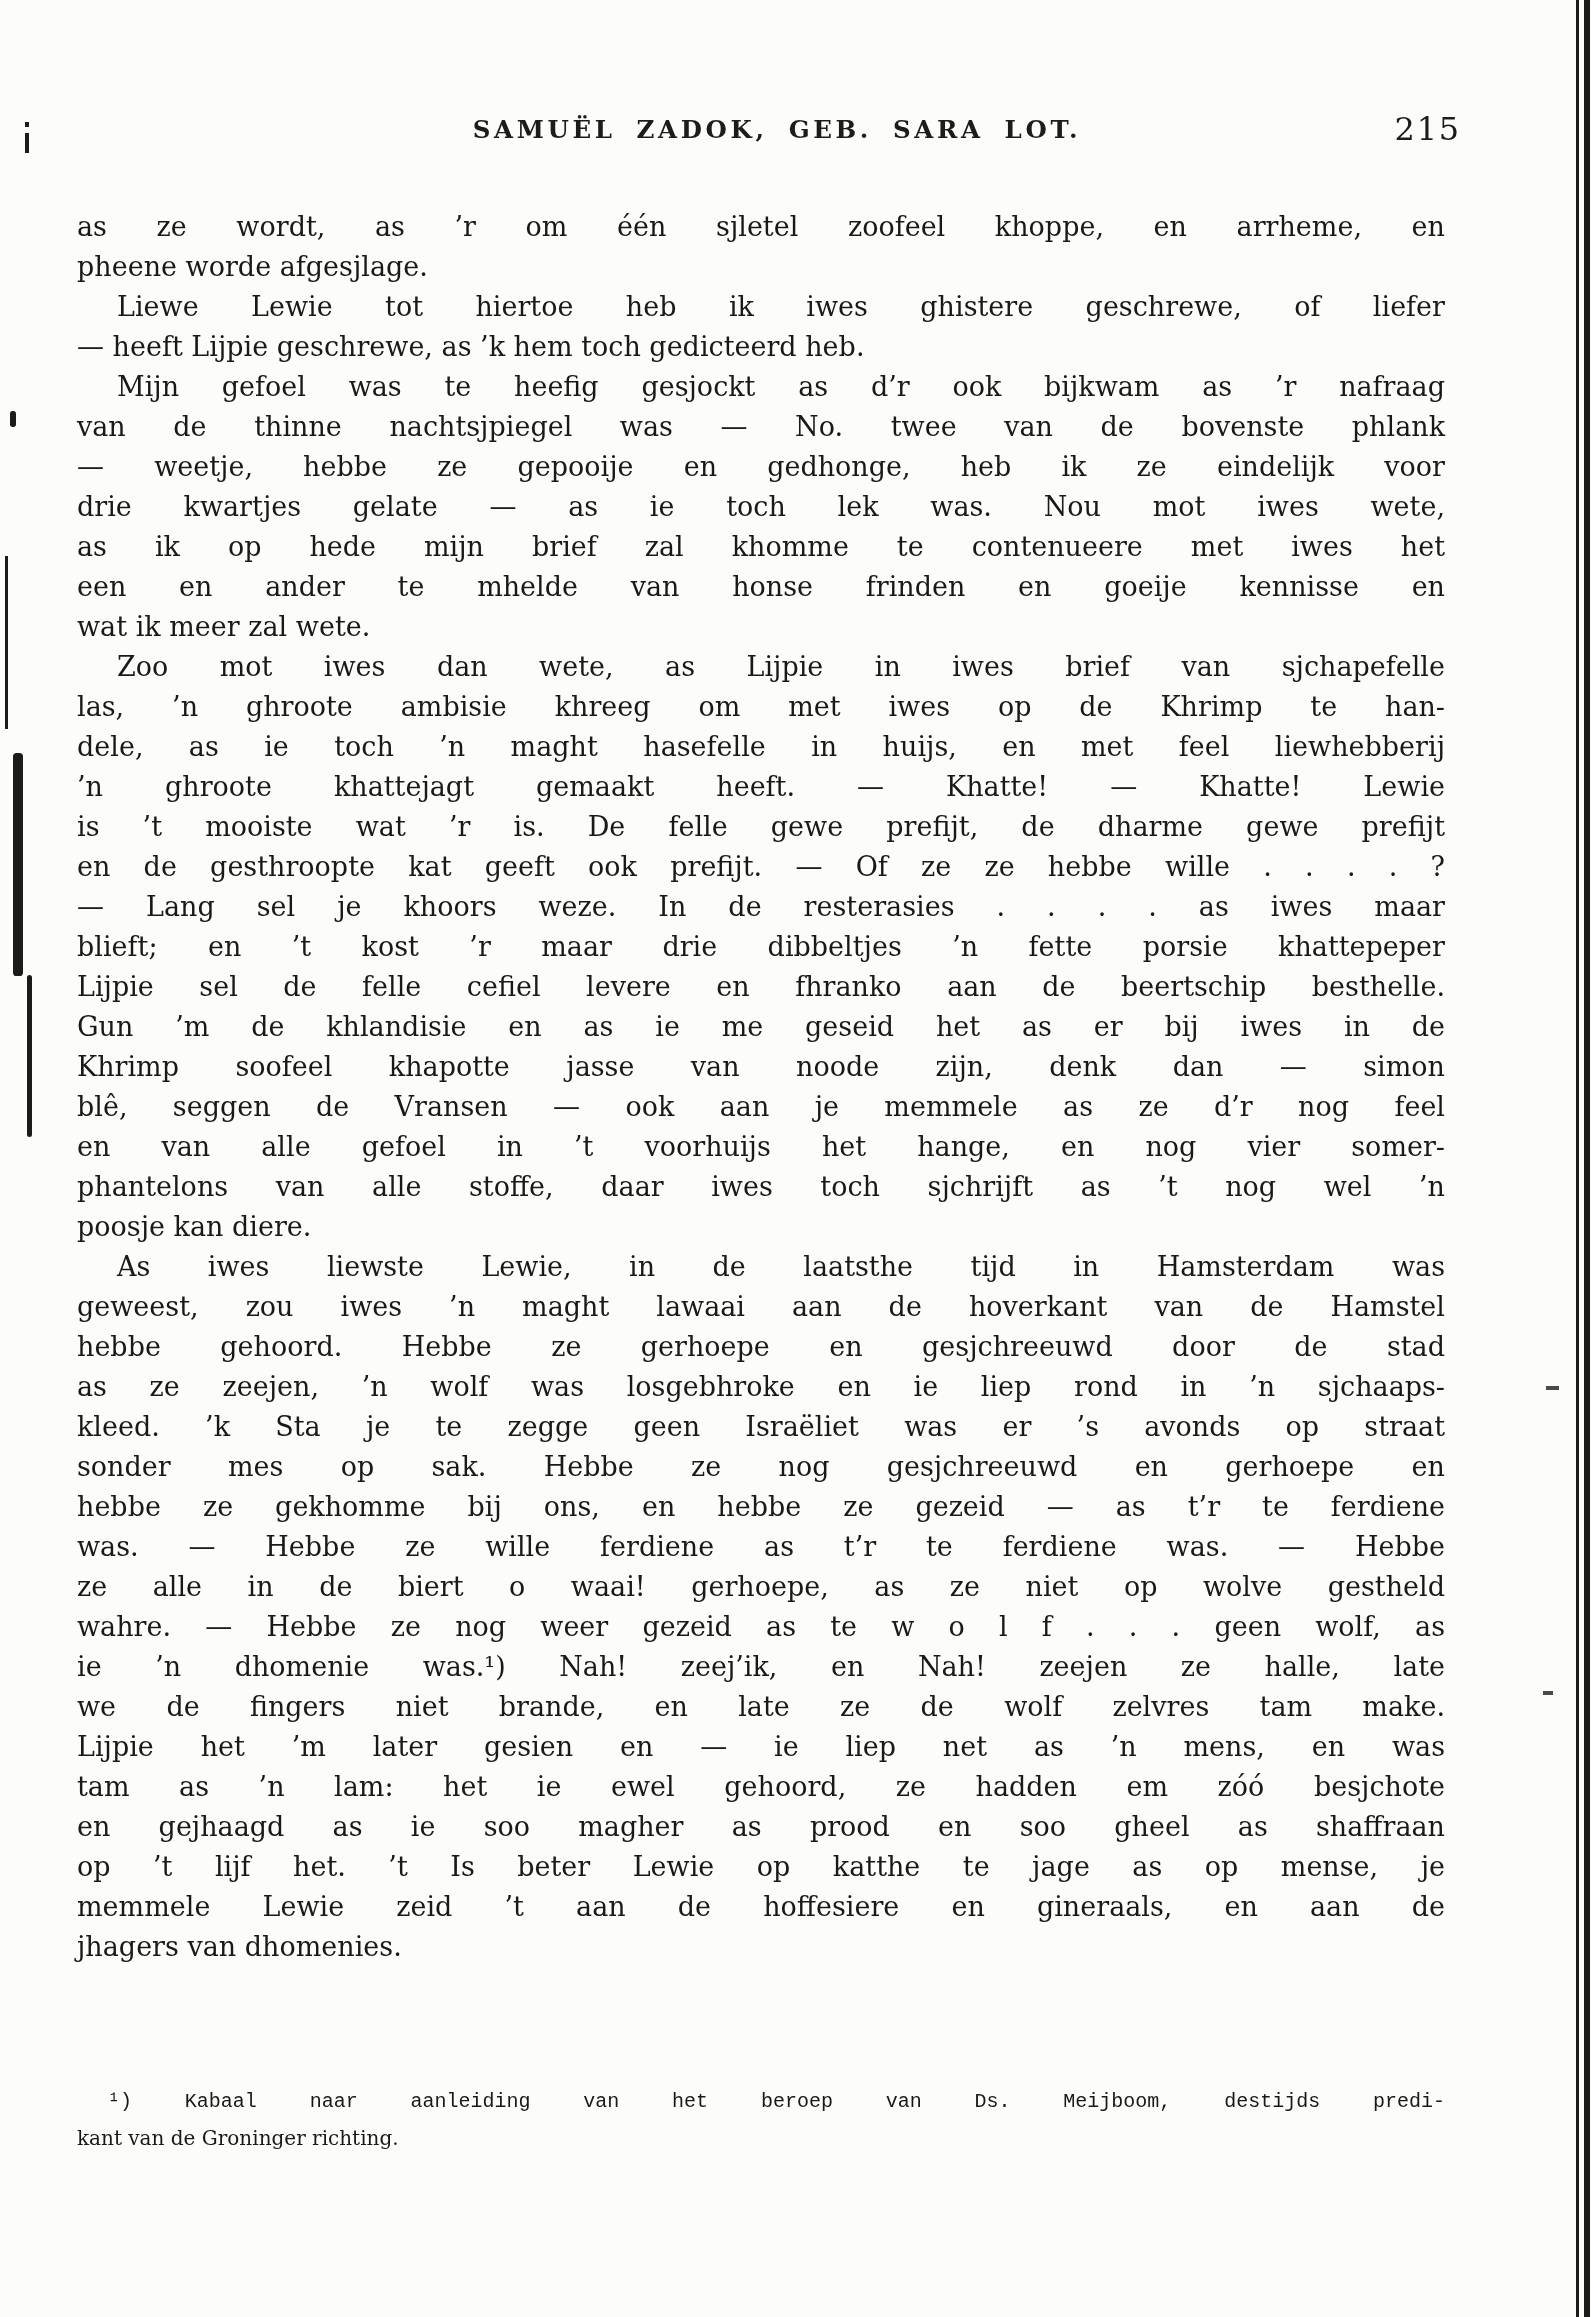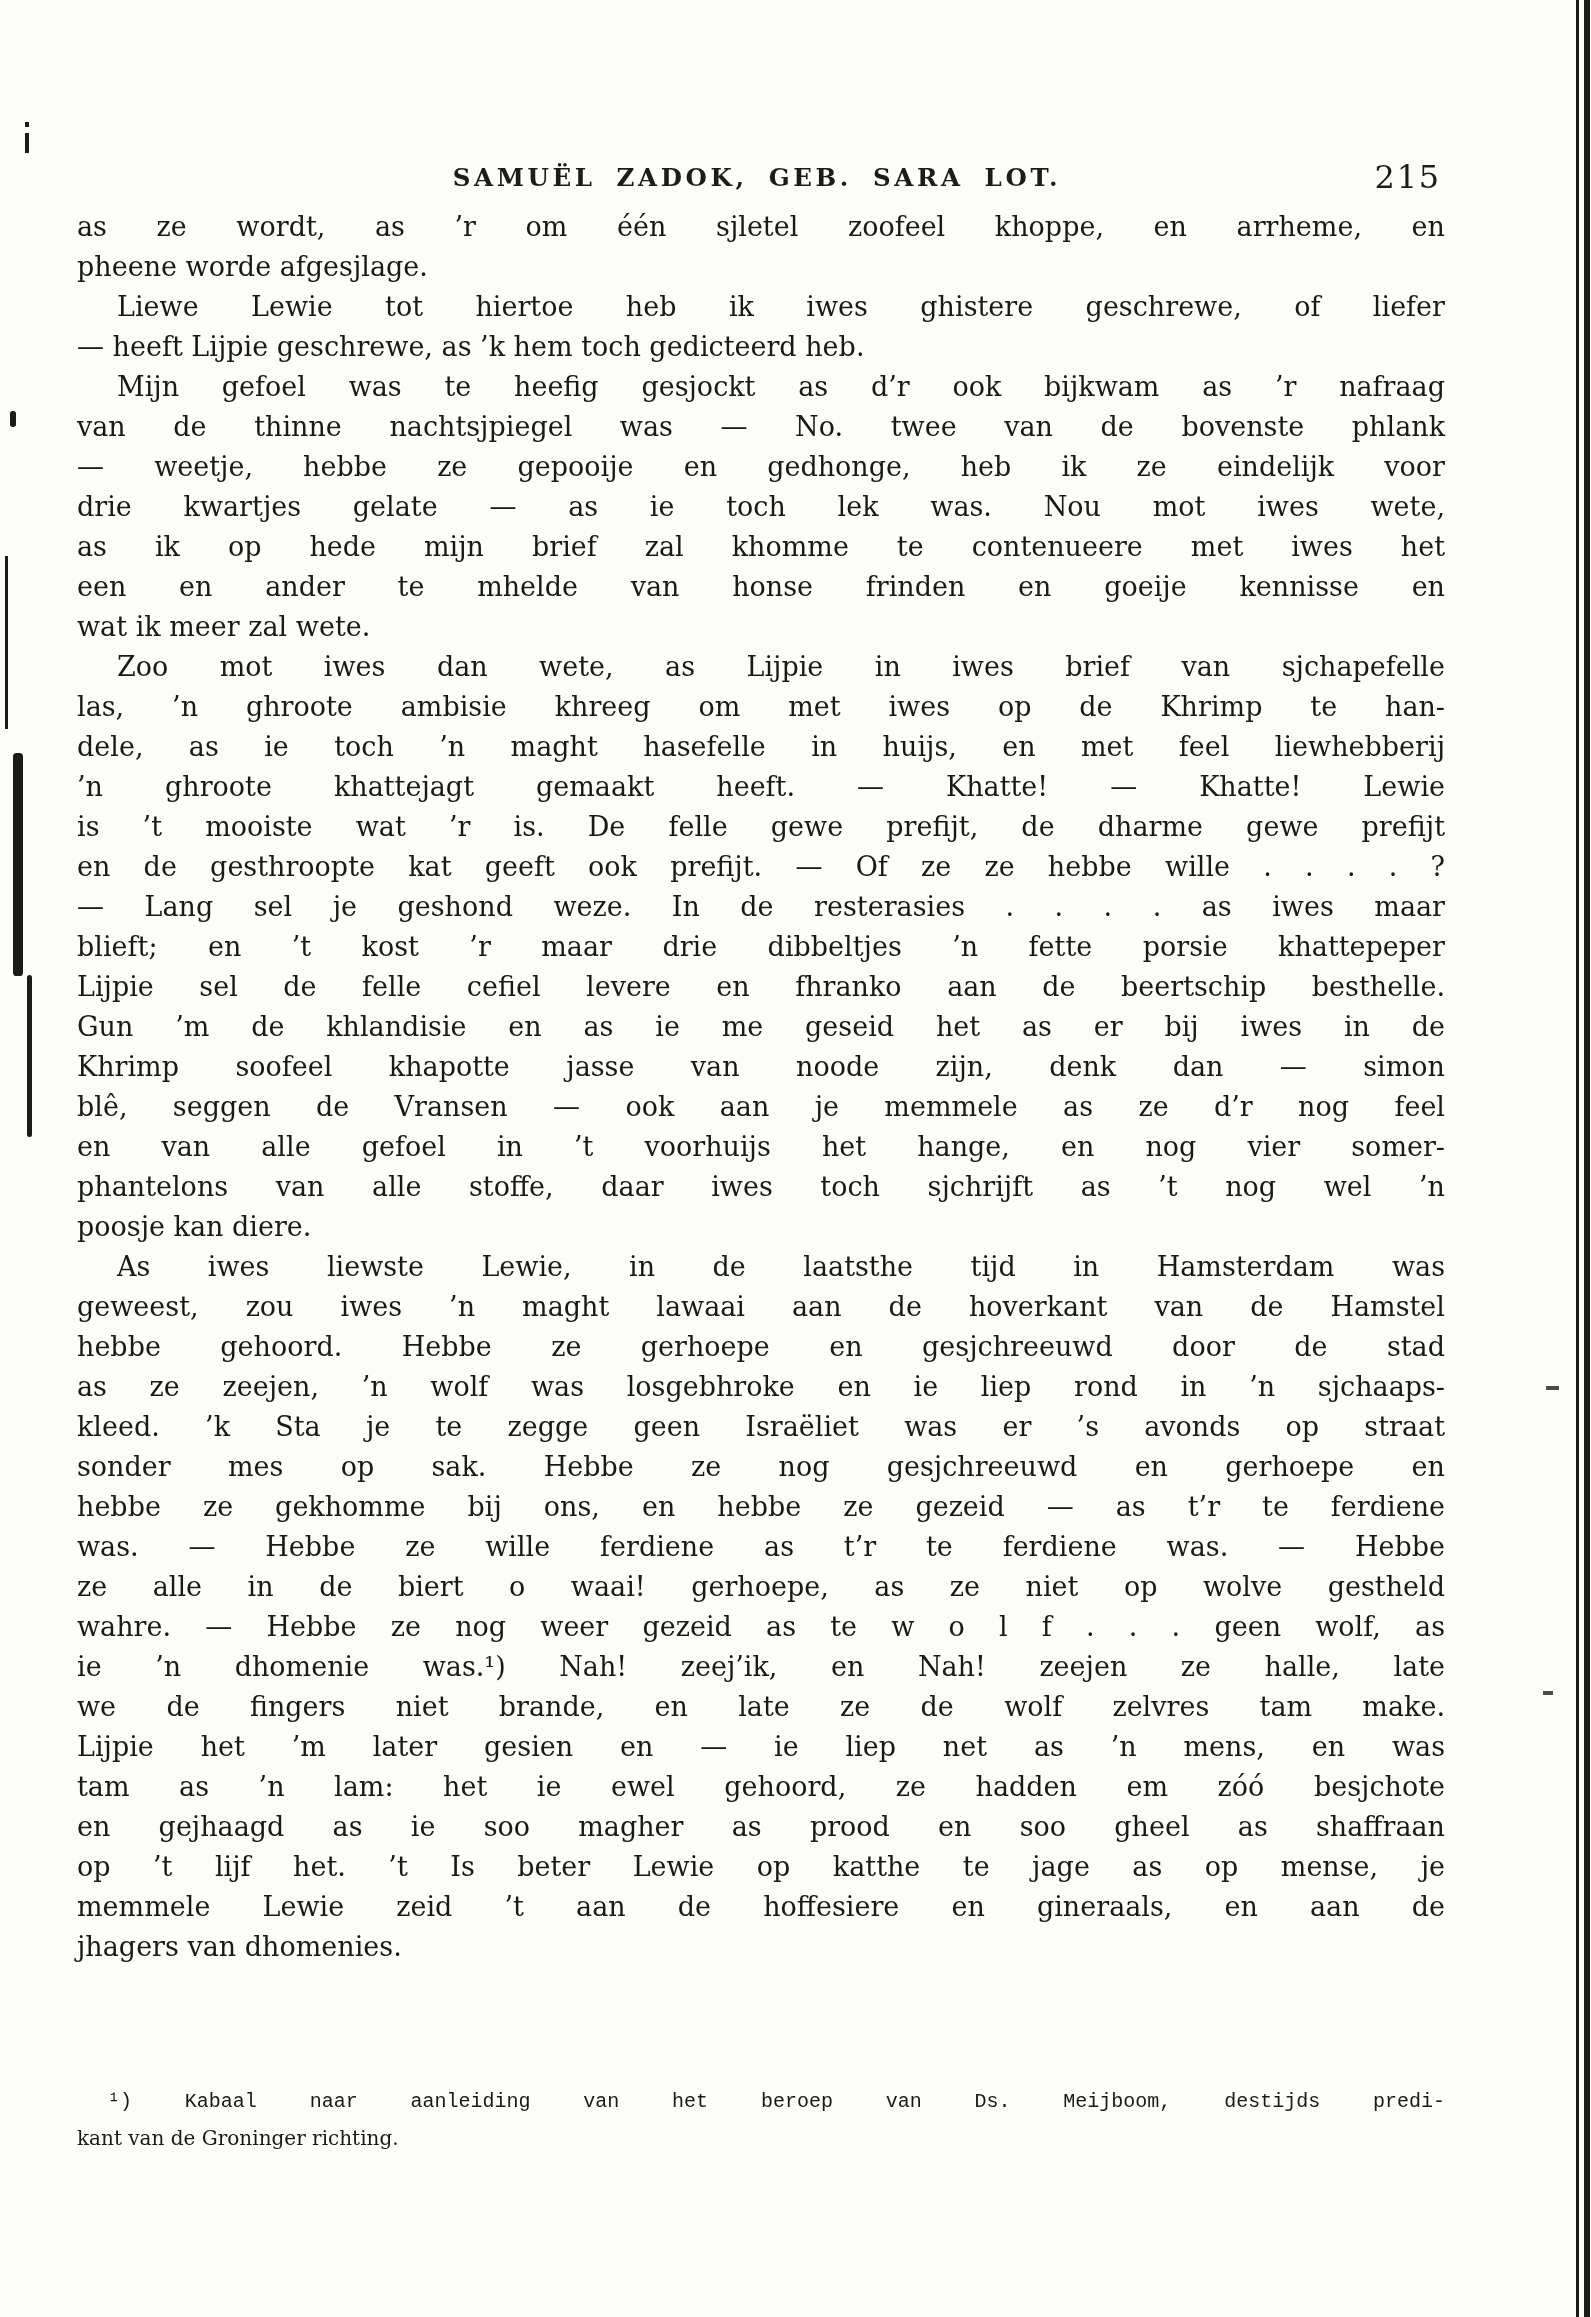--- a/index.html
+++ b/index.html
@@ -5,21 +5,21 @@
   html,body{margin:0;padding:0;background:#e8e8e6;}
   .page{
     position:relative;
     width:1592px;height:2317px;
     background:#fcfcfa;
     font-family:"DejaVu Serif","Liberation Serif",serif;
     color:#191917;
     overflow:hidden;
   }
   .running-head{
-    position:absolute;left:73px;top:115px;width:1368px;height:40px;margin-top:48px;
+    position:absolute;left:93px;top:115px;width:1368px;height:40px;
   }
   .running-title{
     display:block;text-align:center;
     font-size:24.5px;font-weight:700;letter-spacing:3.6px;
     word-spacing:9px;color:#1c1c1a;
   }
   .page-number{
     position:absolute;right:0;top:-5.5px;
     font-size:32px;font-weight:400;letter-spacing:1.8px;color:#1c1c1a;
   }
@@ -62,21 +62,21 @@
       <div class="line">drie kwartjes gelate — as ie toch lek was. Nou mot iwes wete,</div>
       <div class="line">as ik op hede mijn brief zal khomme te contenueere met iwes het</div>
       <div class="line">een en ander te mhelde van honse frinden en goeije kennisse en</div>
       <div class="line noj">wat ik meer zal wete.</div>
       <div class="line indent">Zoo mot iwes dan wete, as Lijpie in iwes brief van sjchapefelle</div>
       <div class="line">las, ’n ghroote ambisie khreeg om met iwes op de Khrimp te han-</div>
       <div class="line">dele, as ie toch ’n maght hasefelle in huijs, en met feel liewhebberij</div>
       <div class="line">’n ghroote khattejagt gemaakt heeft. — Khatte! — Khatte! Lewie</div>
       <div class="line">is ’t mooiste wat ’r is. De felle gewe prefijt, de dharme gewe prefijt</div>
       <div class="line">en de gesthroopte kat geeft ook prefijt. — Of ze ze hebbe wille . . . . ?</div>
-      <div class="line">— Lang sel je geshond weze. In de resterasies . . . . as iwes maar</div>
+      <div class="line">— Lang sel je khoors weze. In de resterasies . . . . as iwes maar</div>
       <div class="line">blieft; en ’t kost ’r maar drie dibbeltjes ’n fette porsie khattepeper</div>
       <div class="line">Lijpie sel de felle cefiel levere en fhranko aan de beertschip besthelle.</div>
       <div class="line">Gun ’m de khlandisie en as ie me geseid het as er bij iwes in de</div>
       <div class="line">Khrimp soofeel khapotte jasse van noode zijn, denk dan — simon</div>
       <div class="line">blê, seggen de Vransen — ook aan je memmele as ze d’r nog feel</div>
       <div class="line">en van alle gefoel in ’t voorhuijs het hange, en nog vier somer-</div>
       <div class="line">phantelons van alle stoffe, daar iwes toch sjchrijft as ’t nog wel ’n</div>
       <div class="line noj">poosje kan diere.</div>
       <div class="line indent">As iwes liewste Lewie, in de laatsthe tijd in Hamsterdam was</div>
       <div class="line">geweest, zou iwes ’n maght lawaai aan de hoverkant van de Hamstel</div>

